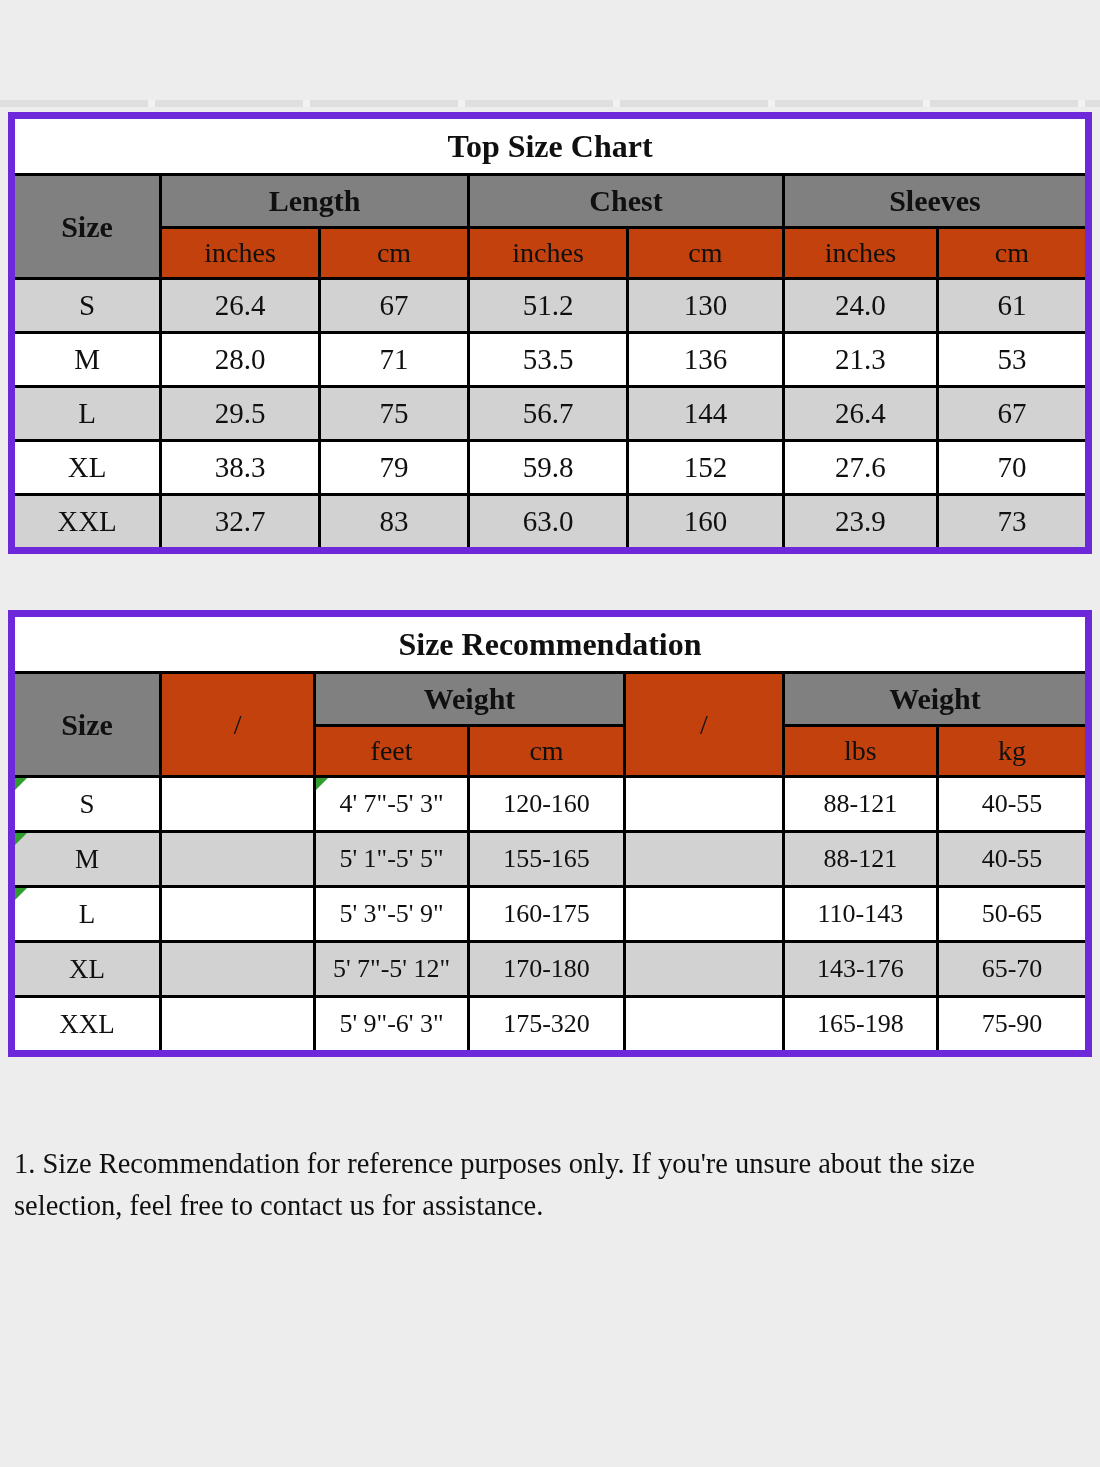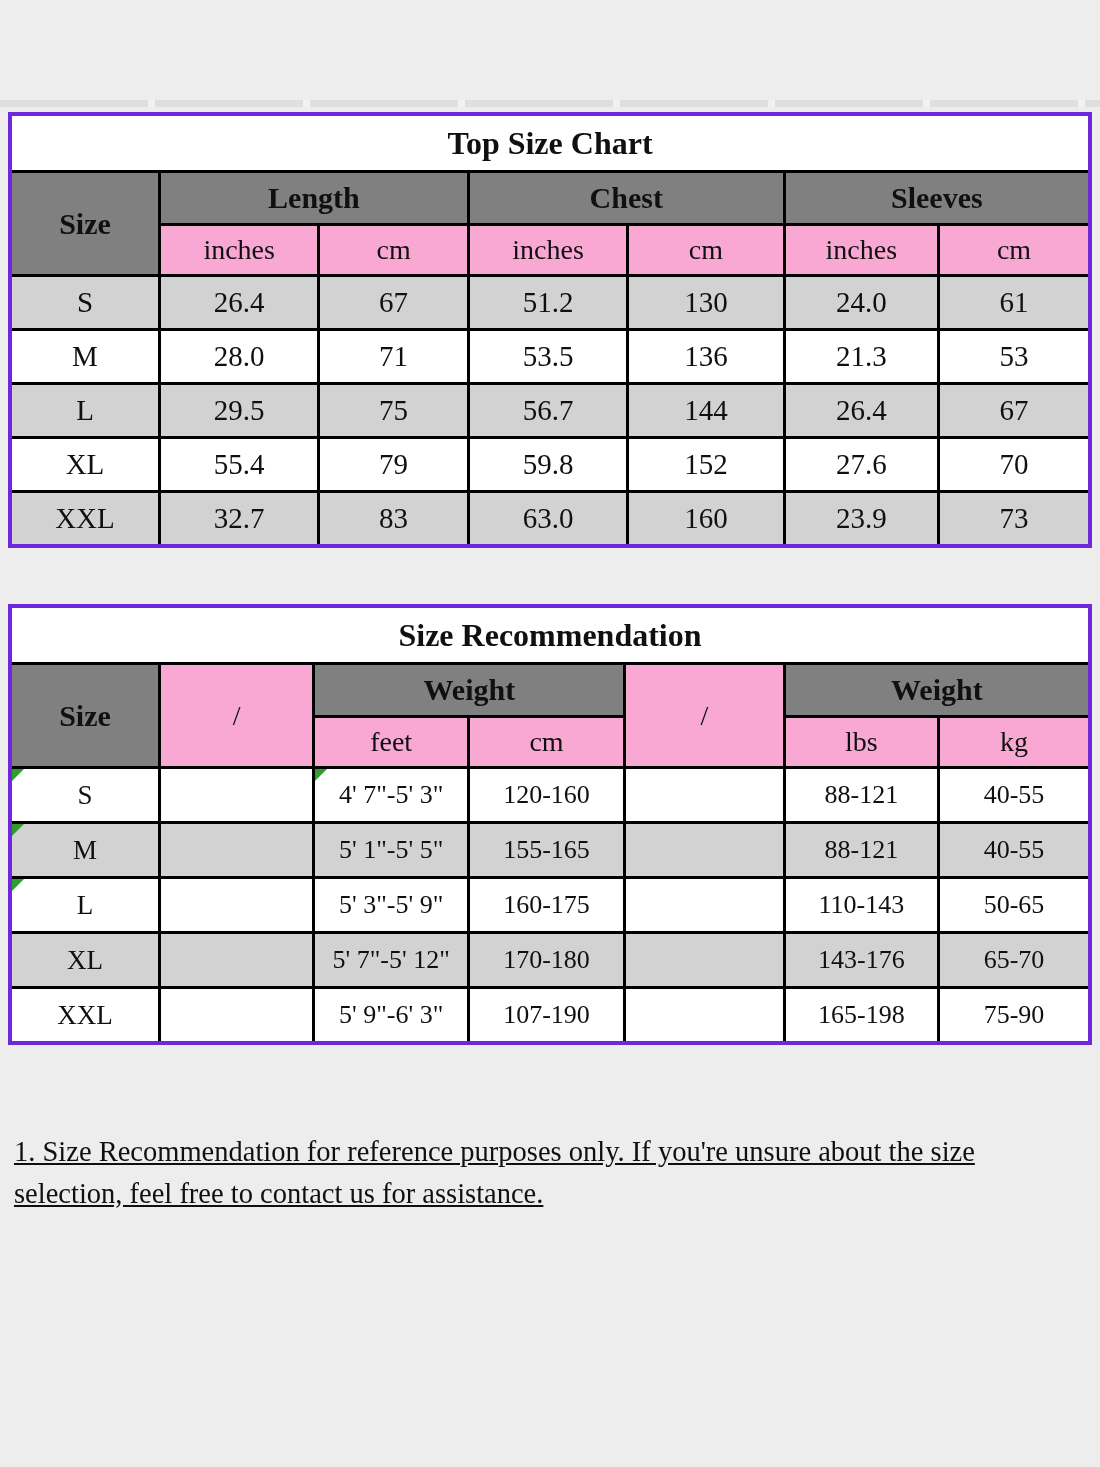--- a/index.html
+++ b/index.html
@@ -14,21 +14,21 @@
     margin-top:100px;
     height:7px;
     background:repeating-linear-gradient(to right,#dfdfdf 0 148px,#f2f2f2 148px 155px);
   }
   .size-table{
     border-collapse:collapse;
     table-layout:fixed;
     width:1084px;
     margin-left:8px;
     background:#ffffff;
-    border:4px solid #6d28d9;
+    border:7px solid #6d28d9;
   }
   .size-table td{
     border:3px solid #000000;
     text-align:center;
     vertical-align:middle;
     padding:0;
     position:relative;
     overflow:hidden;
   }
   .title-row td{
@@ -37,21 +37,21 @@
     font-size:32px;
     height:54px;
   }
   td.dark{
     background:#808080;
     font-weight:bold;
     font-size:30px;
     height:50px;
   }
   td.light{
-    background:#f9a8d4;
+    background:#c2410c;
     font-size:28px;
     height:48px;
   }
   td.slash{
     font-size:28px;
   }
   .t1 tbody td{
     font-size:29px;
     height:51px;
     background:#ffffff;
@@ -70,21 +70,20 @@
     border-top:12px solid #2f9e2f;
     border-right:12px solid transparent;
   }
   .table-gap{height:56px;}
   .t1{margin-top:5px;}
   .notes{
     margin:44px 16px 0 14px;
     font-size:28.5px;
     line-height:1.47;
     white-space:pre-line;
-    text-decoration:underline;
   }
   .note{margin:0 0 40px 0;}
 </style>
 </head>
 <body>
 
 <div class="artifact-strip"></div>
 
 <table class="size-table t1">
   <colgroup>
@@ -138,21 +137,21 @@
         <td class="size-col">L</td>
         <td>29.5</td>
         <td>75</td>
         <td>56.7</td>
         <td>144</td>
         <td>26.4</td>
         <td>67</td>
       </tr>
       <tr>
         <td class="size-col">XL</td>
-        <td>55.4</td>
+        <td>38.3</td>
         <td>79</td>
         <td>59.8</td>
         <td>152</td>
         <td>27.6</td>
         <td>70</td>
       </tr>
       <tr class="shaded">
         <td class="size-col">XXL</td>
         <td>32.7</td>
         <td>83</td>
@@ -228,21 +227,21 @@
         <td>5' 7"-5' 12"</td>
         <td>170-180</td>
         <td></td>
         <td>143-176</td>
         <td>65-70</td>
       </tr>
       <tr>
         <td class="size-col">XXL</td>
         <td></td>
         <td>5' 9"-6' 3"</td>
-        <td>107-190</td>
+        <td>175-320</td>
         <td></td>
         <td>165-198</td>
         <td>75-90</td>
       </tr>
     </tbody>
 </table>
 
 <div class="notes">
   <p class="note">1. Size Recommendation for reference purposes only. If you're unsure about the size
 selection, feel free to contact us for assistance.</p>

